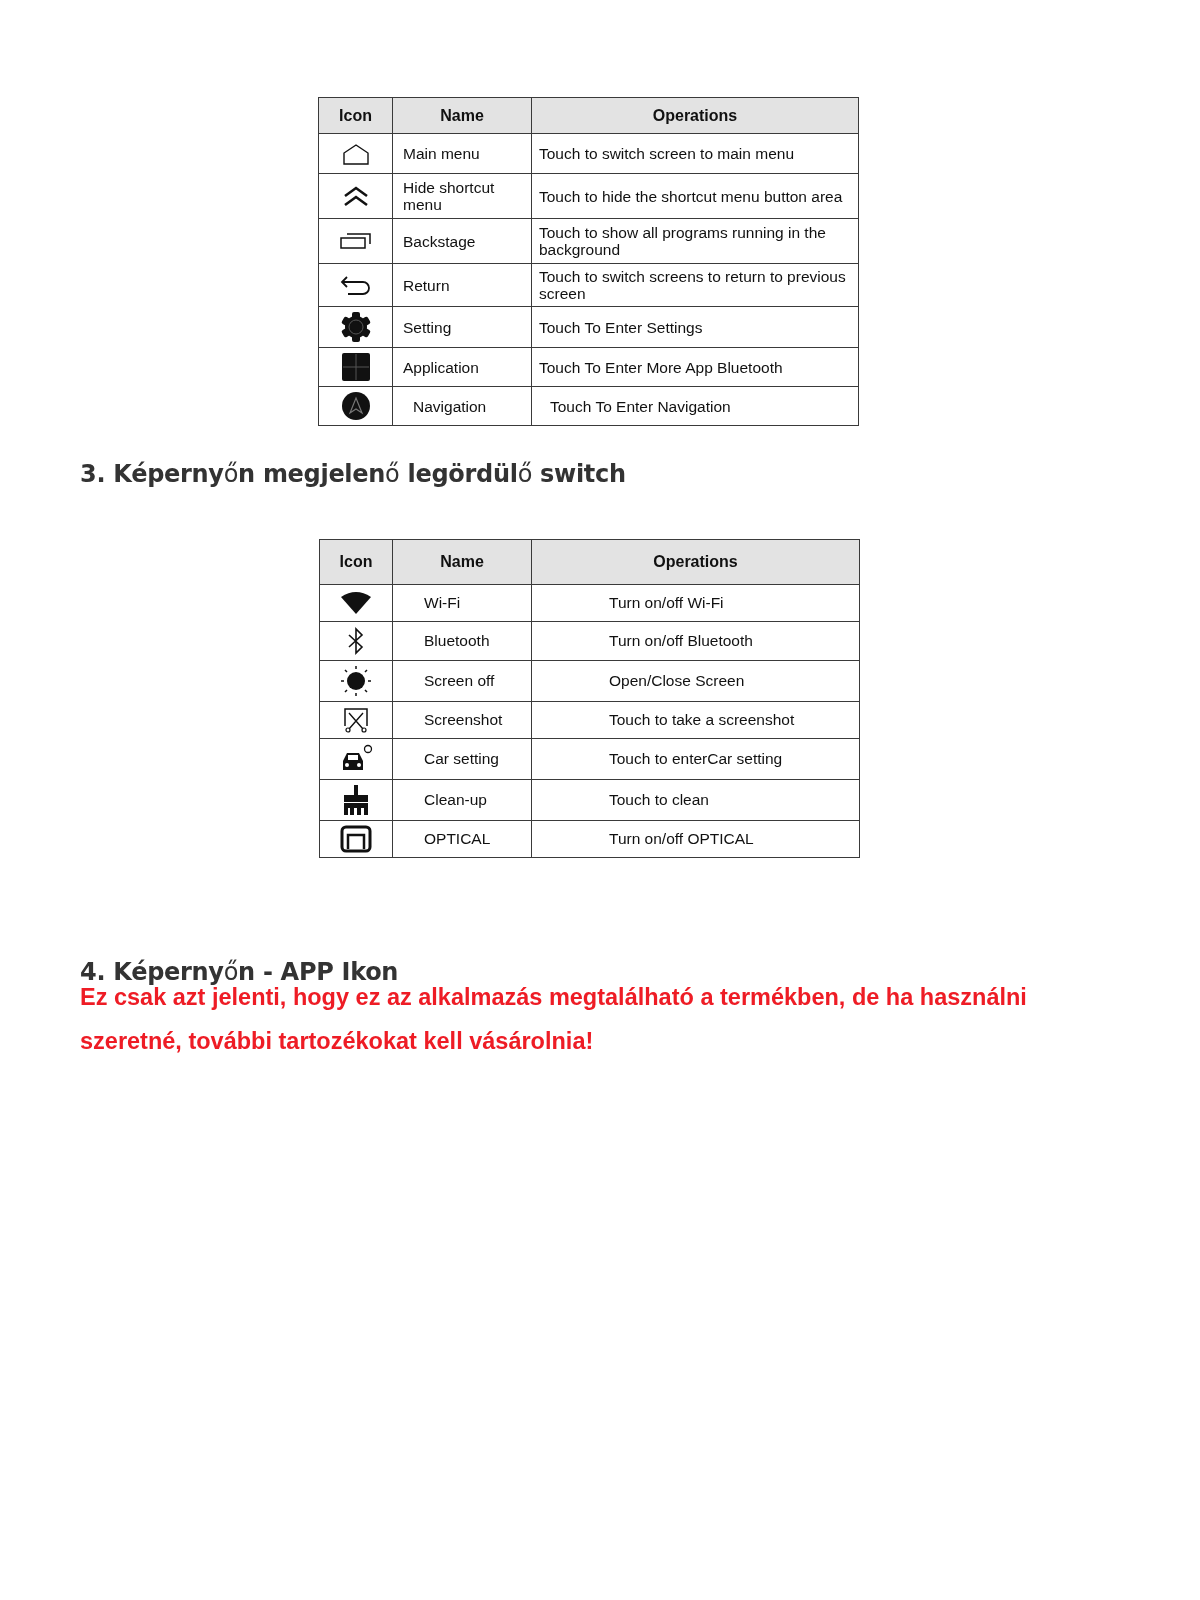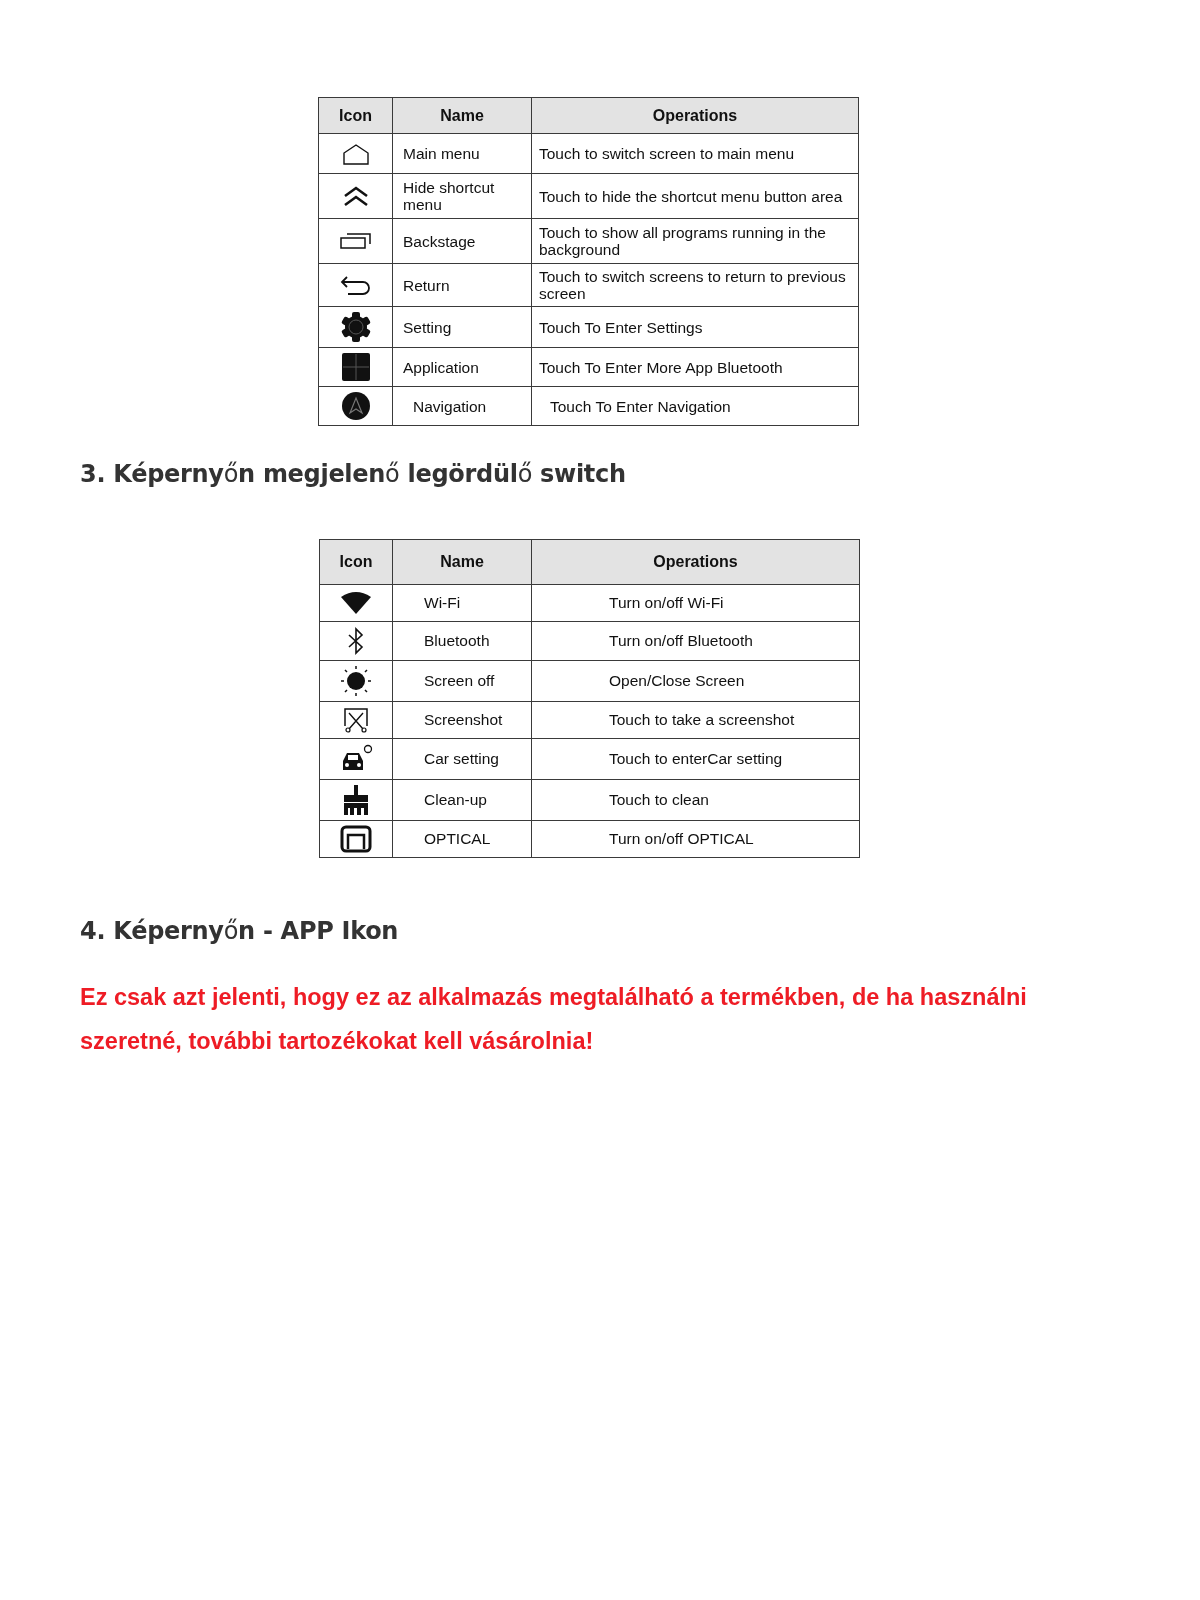--- a/index.html
+++ b/index.html
@@ -21,21 +21,21 @@
   #t2 td.name { padding-left: 31px; }
   #t2 td.ops { padding-left: 77px; }
   #t2 tbody tr { height: 36.6px; }
   .ind td.name { padding-left: 20px; }
   .ind td.ops { padding-left: 18px; }
   .icon svg { display: block; margin: 0 auto; }
   .heading { position: absolute; left: 80px; font-size: 24px; font-weight: bold;
              color: #333; font-family: "DejaVu Sans", sans-serif; letter-spacing: -0.3px; }
   .heading .thin { font-weight: normal; }
   #h3 { top: 460px; }
-  #h4 { top: 917px; }
+  #h4 { top: 958px; }
   .note { position: absolute; left: 80px; top: 975px; width: 960px;
           color: #ee1c25; font-size: 23.5px; line-height: 44px;
           font-family: "Liberation Sans", sans-serif; font-weight: bold; }
 </style>
 </head>
 <body>
 
 <table class="tbl" id="t1">
   <colgroup>
       <col class="c1">

